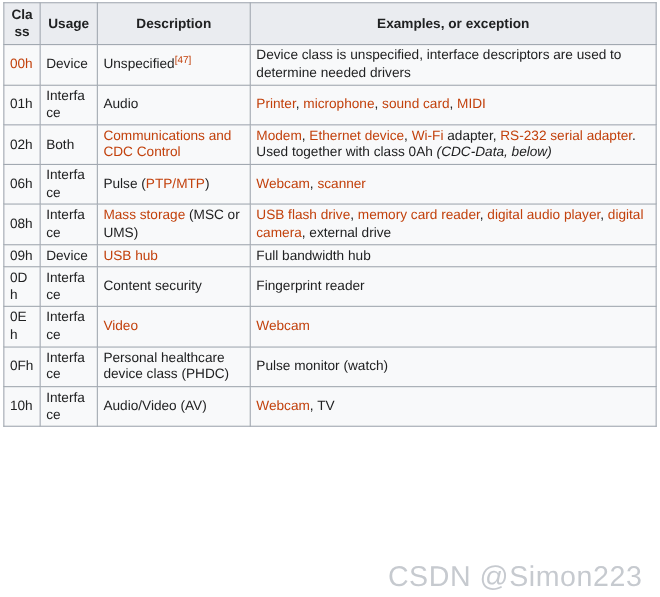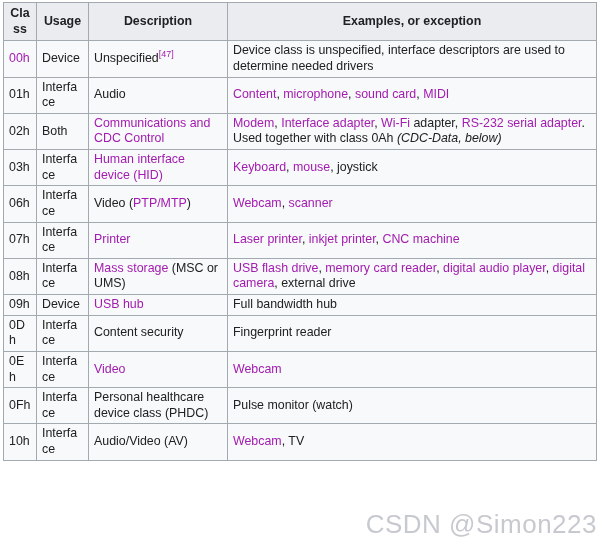--- a/index.html
+++ b/index.html
@@ -32,33 +32,33 @@
   table.wikitable th {
     background: #eaecf0;
     text-align: center;
     font-weight: bold;
     padding: 3px 4px;
   }
   col.c-class { width: 33px; }
   col.c-usage { width: 52px; }
   col.c-desc  { width: 139px; }
   table.wikitable a {
-    color: #a21caf;
+    color: #c2410c;
     text-decoration: none;
     cursor: pointer;
   }
   table.wikitable sup {
     font-size: 9px;
     line-height: 0;
     vertical-align: super;
   }
   table.wikitable i { font-style: italic; }
   .watermark {
     position: absolute;
-    right: 3px;
+    right: 16px;
     bottom: 3px;
     font-size: 26px;
     font-weight: 300;
     letter-spacing: 0.5px;
     color: #b9bdc4;
     opacity: 0.8;
     pointer-events: none;
     white-space: nowrap;
   }
 </style>
@@ -84,45 +84,33 @@
       <tr>
         <td><a href="#">00h</a></td>
         <td><span>Device</span></td>
         <td><span>Unspecified</span><sup><a href="#">[47]</a></sup></td>
         <td><span>Device class is unspecified, interface descriptors are used to determine needed drivers</span></td>
       </tr>
       <tr>
         <td><span>01h</span></td>
         <td><span>Interface</span></td>
         <td><span>Audio</span></td>
-        <td><a href="#">Content</a><span>, </span><a href="#">microphone</a><span>, </span><a href="#">sound card</a><span>, </span><a href="#">MIDI</a></td>
+        <td><a href="#">Printer</a><span>, </span><a href="#">microphone</a><span>, </span><a href="#">sound card</a><span>, </span><a href="#">MIDI</a></td>
       </tr>
       <tr>
         <td><span>02h</span></td>
         <td><span>Both</span></td>
         <td><a href="#">Communications and CDC Control</a></td>
-        <td><a href="#">Modem</a><span>, </span><a href="#">Interface adapter</a><span>, </span><a href="#">Wi-Fi</a><span> adapter, </span><a href="#">RS-232 serial adapter</a><span>. Used together with class 0Ah </span><i>(CDC-Data, below)</i></td>
-      </tr>
-      <tr>
-        <td><span>03h</span></td>
-        <td><span>Interface</span></td>
-        <td><a href="#">Human interface device (HID)</a></td>
-        <td><a href="#">Keyboard</a><span>, </span><a href="#">mouse</a><span>, joystick</span></td>
+        <td><a href="#">Modem</a><span>, </span><a href="#">Ethernet device</a><span>, </span><a href="#">Wi-Fi</a><span> adapter, </span><a href="#">RS-232 serial adapter</a><span>. Used together with class 0Ah </span><i>(CDC-Data, below)</i></td>
       </tr>
       <tr>
         <td><span>06h</span></td>
         <td><span>Interface</span></td>
-        <td><span>Video (</span><a href="#">PTP/MTP</a><span>)</span></td>
+        <td><span>Pulse (</span><a href="#">PTP/MTP</a><span>)</span></td>
         <td><a href="#">Webcam</a><span>, </span><a href="#">scanner</a></td>
-      </tr>
-      <tr>
-        <td><span>07h</span></td>
-        <td><span>Interface</span></td>
-        <td><a href="#">Printer</a></td>
-        <td><a href="#">Laser printer</a><span>, </span><a href="#">inkjet printer</a><span>, </span><a href="#">CNC machine</a></td>
       </tr>
       <tr>
         <td><span>08h</span></td>
         <td><span>Interface</span></td>
         <td><a href="#">Mass storage</a><span> (MSC or UMS)</span></td>
         <td><a href="#">USB flash drive</a><span>, </span><a href="#">memory card reader</a><span>, </span><a href="#">digital audio player</a><span>, </span><a href="#">digital camera</a><span>, external drive</span></td>
       </tr>
       <tr>
         <td><span>09h</span></td>
         <td><span>Device</span></td>

